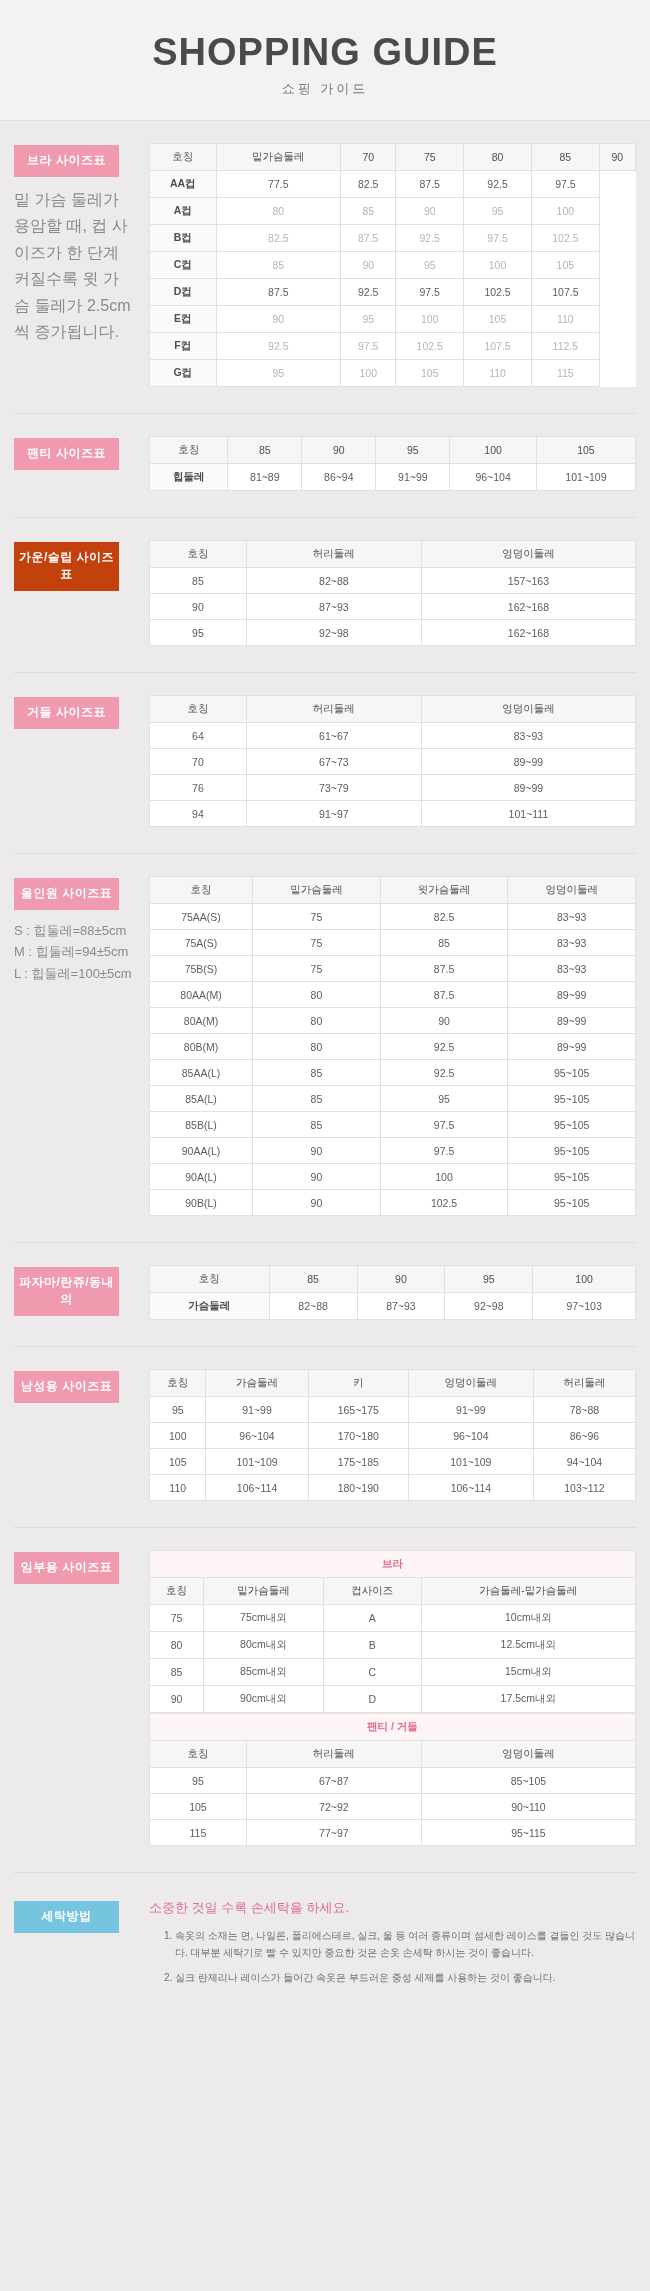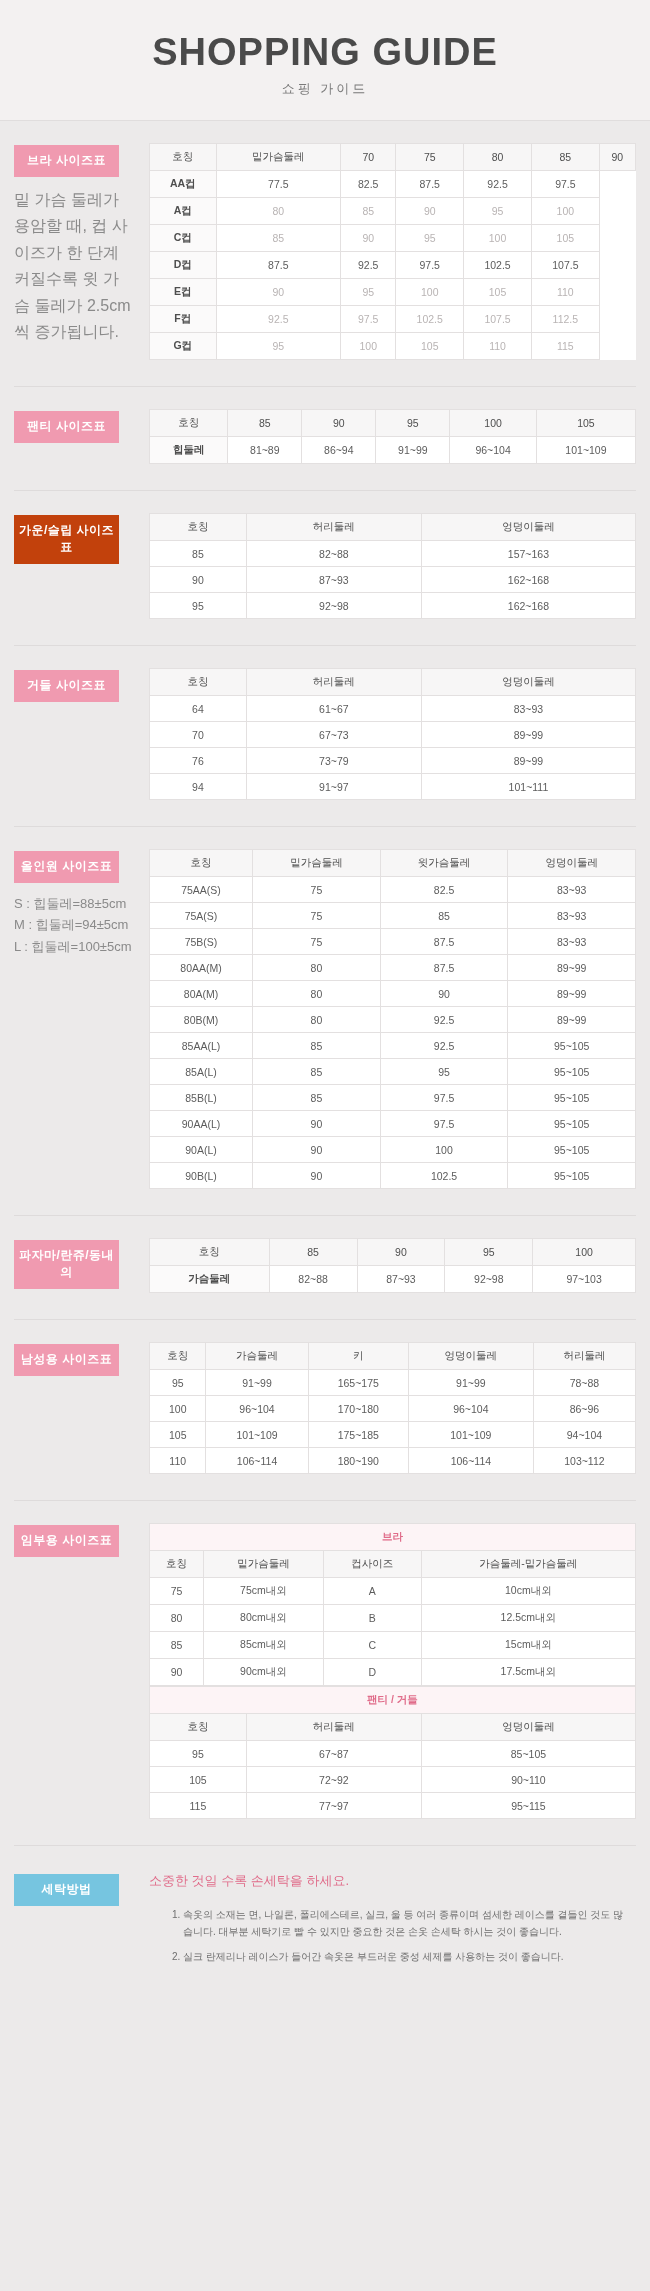--- a/index.html
+++ b/index.html
@@ -47,21 +47,21 @@
     height:13px;
   }
   table th{background:#f7f6f6;color:#4e4e4e;font-weight:normal;}
   table td.rowhead{background:#fbfafa;color:#4e4e4e;font-weight:bold;}
   .lightrow td{color:#b9b4b4;}
   .divider{border-top:1px solid #dedbdb;margin:26px 14px 0 14px;}
   .subheader th{background:#fdf4f6;color:#e06c8a;font-weight:bold;}
   
   .wash{display:flex;padding:26px 6px 10px 14px;}
   .wash .content h3{margin:0 0 10px 0;font-size:13px;color:#e06c8a;font-weight:normal;}
-  .wash ol{margin:16px;padding-left:18px;}
+  .wash ol{margin:8px;padding-left:18px;}
   .wash li{font-size:10px;color:#6f6f6f;line-height:1.7;margin-bottom:8px;}
 </style>
 </head>
 <body>
 
 <div class="page">
 
   <div class="header">
     <h1>SHOPPING GUIDE</h1>
     <div class="sub">쇼핑 가이드</div>
@@ -94,20 +94,28 @@
             <td>92.5</td>
             <td>97.5</td>
           </tr>
           <tr class="lightrow">
             <td class="rowhead">A컵</td>
             <td>80</td>
             <td>85</td>
             <td>90</td>
             <td>95</td>
             <td>100</td>
+          </tr>
+          <tr class="lightrow">
+            <td class="rowhead">B컵</td>
+            <td>82.5</td>
+            <td>87.5</td>
+            <td>92.5</td>
+            <td>97.5</td>
+            <td>102.5</td>
           </tr>
           <tr class="lightrow">
             <td class="rowhead">C컵</td>
             <td>85</td>
             <td>90</td>
             <td>95</td>
             <td>100</td>
             <td>105</td>
           </tr>
           <tr>

